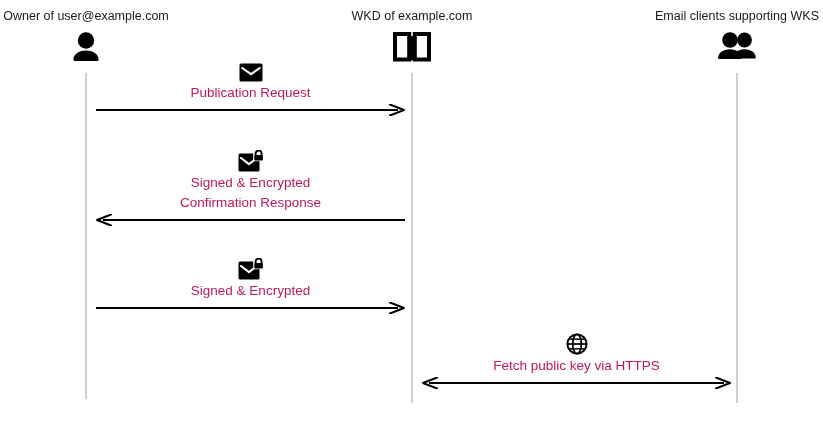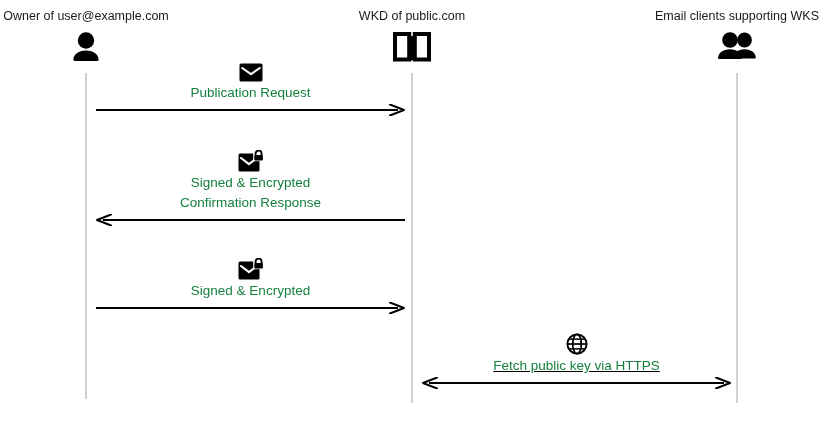--- a/index.html
+++ b/index.html
@@ -47,21 +47,21 @@
   .msg-icon{
     display:block;
     margin:0 auto 1px auto;
     line-height:0;
   }
   .msg-icon svg{display:block;margin:0 auto;}
   .msg-label{
     display:block;
     font-size:13.5px;
     line-height:20px;
-    color:#15803d;
+    color:#be185d;
     white-space:nowrap;
   }
   .msg-arrow{
     display:block;
     width:100%;
     height:12px;
     margin-top:1px;
   }
   .msg-arrow svg{display:block;}
 </style>
@@ -78,21 +78,21 @@
     <span class="participant-label">Owner of user@example.com</span>
     <span class="participant-icon">
       <svg width="34" height="30" viewBox="0 0 34 30" aria-hidden="true">
         <circle cx="17" cy="8.5" r="8.2" fill="#000"></circle>
         <path d="M17 18.6c-7.4 0-12.6 4.0-12.6 9.0 0 0.9 0.3 1.3 1.2 1.3h22.8c0.9 0 1.2-0.4 1.2-1.3 0-5.0-5.2-9.0-12.6-9.0z" fill="#000"></path>
       </svg>
     </span>
   </div>
 
   <div class="participant" style="left:412px;top:9px;width:260px;">
-    <span class="participant-label">WKD of public.com</span>
+    <span class="participant-label">WKD of example.com</span>
     <span class="participant-icon">
       <svg width="38" height="31" viewBox="0 0 38 31" aria-hidden="true">
         <path d="M2 2h14.2v25.5H2z" fill="none" stroke="#000" stroke-width="4"></path>
         <path d="M21.8 2H36v25.5H21.8z" fill="none" stroke="#000" stroke-width="4"></path>
         <path d="M19 6.5v22.5l-3.4-3.0h6.8z" fill="#000"></path>
         <rect x="17.2" y="4" width="3.6" height="24" fill="#000"></rect>
       </svg>
     </span>
   </div>
 
@@ -156,21 +156,21 @@
     </span>
     <span class="msg-label">Signed &amp; Encrypted</span>
     <span class="msg-arrow">
       <svg width="309" height="12" viewBox="0 0 309 12" aria-hidden="true" preserveAspectRatio="none">
         <line x1="0" y1="6" x2="302" y2="6" stroke="#000" stroke-width="2"></line>
         <path d="M294 0.5L308 6 294 11.5" fill="none" stroke="#000" stroke-width="2" stroke-linecap="round" stroke-linejoin="round"></path>
       </svg>
     </span>
   </div>
 
-  <div class="message" style="left:422px;top:333px;width:309px;text-decoration:underline;">
+  <div class="message" style="left:422px;top:333px;width:309px;">
     <span class="msg-icon">
       <svg width="22" height="22" viewBox="0 0 22 22" aria-hidden="true">
         <circle cx="11" cy="11" r="9.6" fill="none" stroke="#000" stroke-width="1.9"></circle>
         <ellipse cx="11" cy="11" rx="4.3" ry="9.6" fill="none" stroke="#000" stroke-width="1.7"></ellipse>
         <line x1="1.4" y1="11" x2="20.6" y2="11" stroke="#000" stroke-width="1.7"></line>
         <line x1="3.0" y1="6.1" x2="19.0" y2="6.1" stroke="#000" stroke-width="1.5"></line>
         <line x1="3.0" y1="15.9" x2="19.0" y2="15.9" stroke="#000" stroke-width="1.5"></line>
       </svg>
     </span>
     <span class="msg-label">Fetch public key via HTTPS</span>

